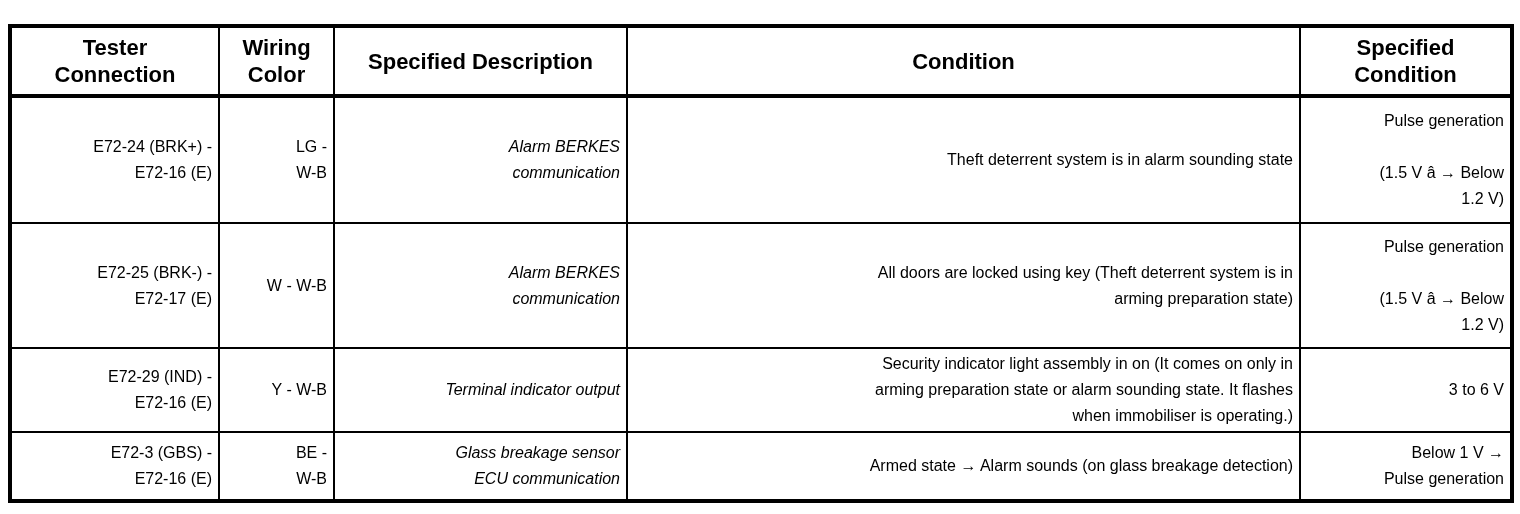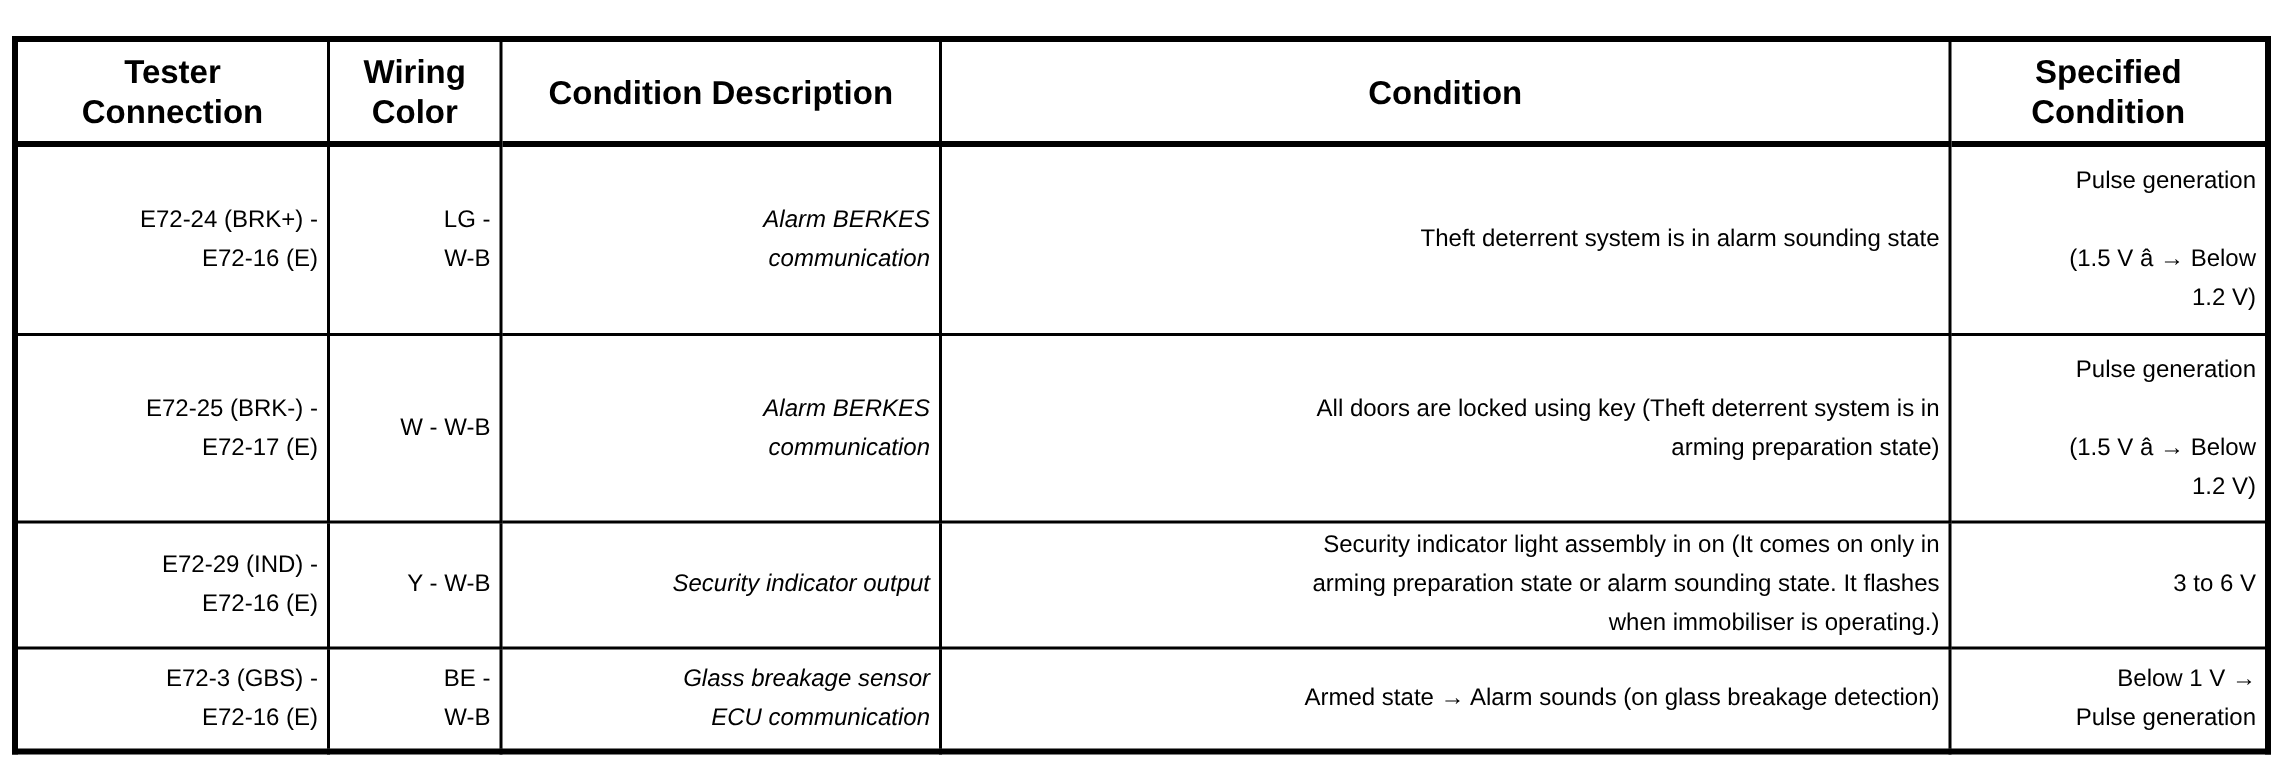--- a/index.html
+++ b/index.html
@@ -62,21 +62,21 @@
       <col style="width:293px">
       <col style="width:673px">
       <col style="width:212px">
     </colgroup>
     <thead>
       <tr style="height:70px;">
         <th>Tester
 Connection</th>
         <th>Wiring
 Color</th>
-        <th>Condition Description</th>
+        <th>Specified Description</th>
         <th>Condition</th>
         <th>Specified
 Condition</th>
       </tr>
     </thead>
     <tbody>
       <tr style="height:127px;">
         <td class="col-tester">E72-24 (BRK+) -
 E72-16 (E)</td>
         <td class="col-wiring">LG -
@@ -99,21 +99,21 @@
 arming preparation state)</td>
         <td class="col-spec valign-top">Pulse generation
 
 (1.5 V â → Below
 1.2 V)</td>
       </tr>
       <tr style="height:78px;">
         <td class="col-tester">E72-29 (IND) -
 E72-16 (E)</td>
         <td class="col-wiring">Y - W-B</td>
-        <td class="col-terminal">Security indicator output</td>
+        <td class="col-terminal">Terminal indicator output</td>
         <td class="col-condition">Security indicator light assembly in on (It comes on only in
 arming preparation state or alarm sounding state. It flashes
 when immobiliser is operating.)</td>
         <td class="col-spec">3 to 6 V</td>
       </tr>
       <tr style="height:69px;">
         <td class="col-tester">E72-3 (GBS) -
 E72-16 (E)</td>
         <td class="col-wiring">BE -
 W-B</td>

